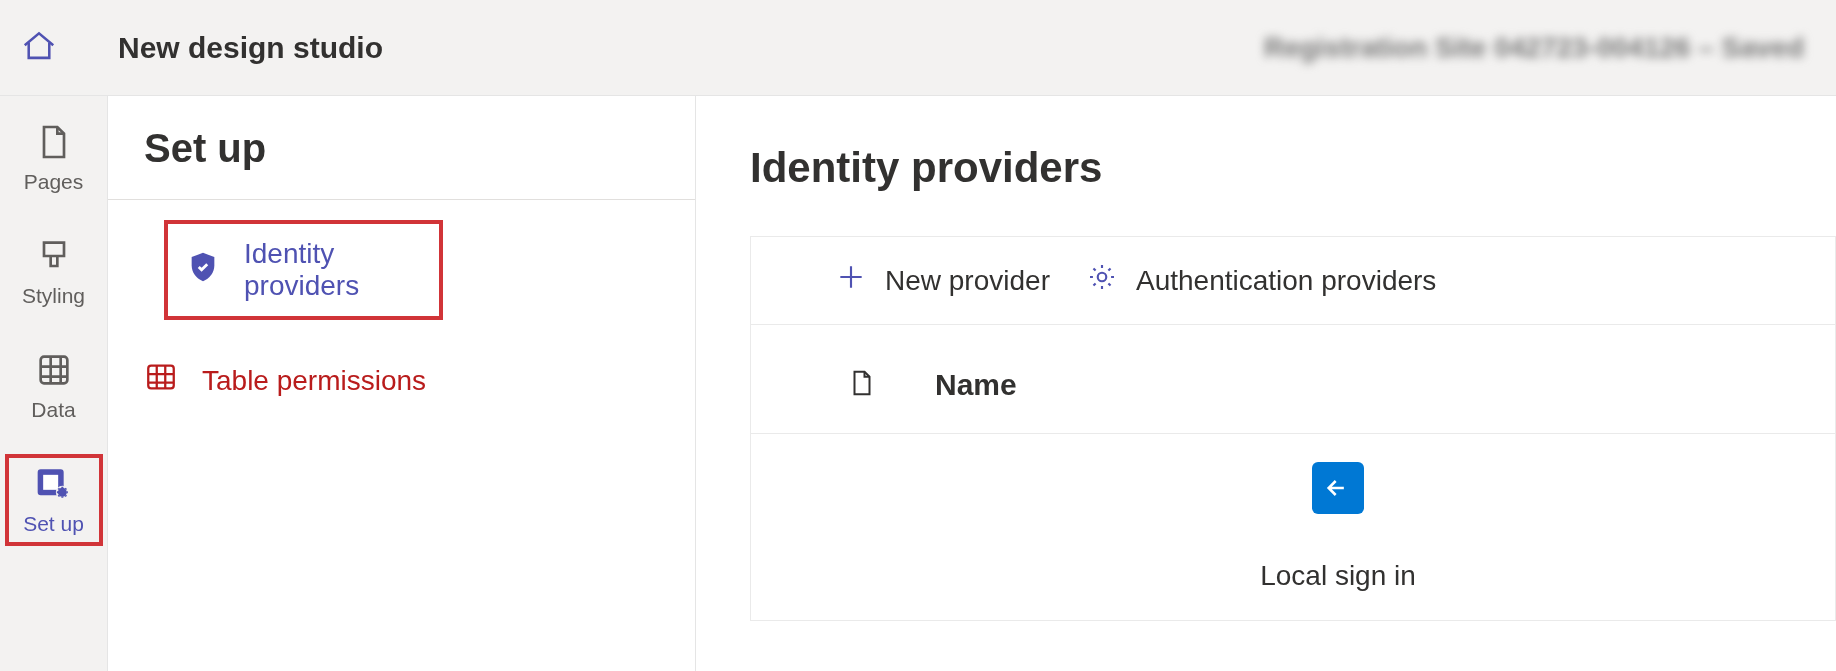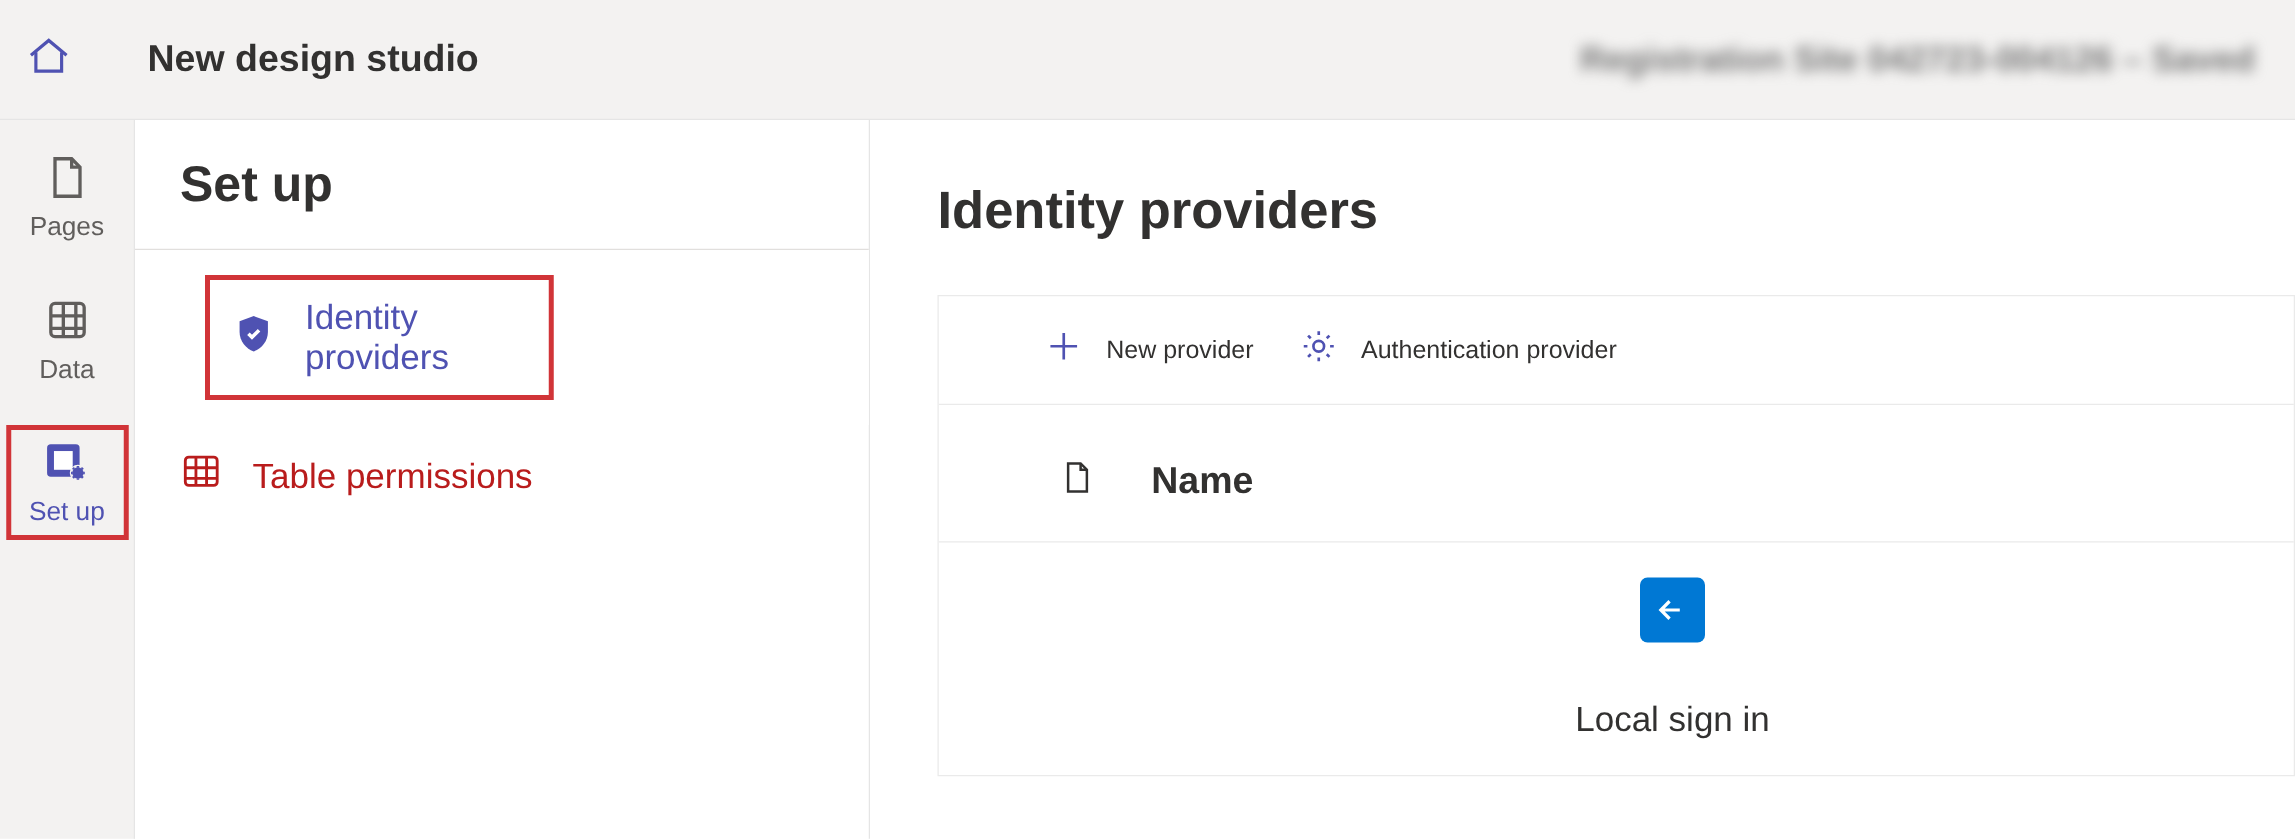--- a/index.html
+++ b/index.html
@@ -151,29 +151,29 @@
       display: flex;
       align-items: center;
       gap: 36px;
       padding: 24px 0 24px 84px;
       border-bottom: 1px solid #eaeaea;
     }
     .tb-btn {
       display: flex;
       align-items: center;
       gap: 18px;
-      font-size: 20px;
+      font-size: 28px;
       color: #323130;
       cursor: pointer;
     }
     .tb-btn svg { width: 32px; height: 32px; color: #4f52b2; }
     .table-head {
       display: flex;
       align-items: center;
-      gap: 44px;
+      gap: 58px;
       padding: 40px 0 28px 96px;
       border-bottom: 1px solid #eaeaea;
     }
     .table-head .col-icon svg { width: 30px; height: 36px; color: #323130; }
     .table-head .col-name { font-size: 30px; font-weight: 700; }
     .table-row {
       display: flex;
       align-items: center;
       gap: 46px;
       padding: 28px 0 28px 90px;
@@ -207,20 +207,27 @@
 </div>
 
 <div class="shell">
   <div class="rail">
     <div class="rail-item">
       <svg viewBox="0 0 24 24" fill="none" stroke="currentColor" stroke-width="1.6">
         <path d="M6 3h8l4 4v14H6z"></path>
           <path d="M14 3v4h4"></path>
       </svg>
       <span class="rail-label">Pages</span>
+    </div>
+    <div class="rail-item">
+      <svg viewBox="0 0 24 24" fill="none" stroke="currentColor" stroke-width="1.6">
+        <path d="M6 4h12v8H6z"></path>
+          <path d="M10 12v6h4v-6"></path>
+      </svg>
+      <span class="rail-label">Styling</span>
     </div>
     <div class="rail-item">
       <svg viewBox="0 0 24 24" fill="none" stroke="currentColor" stroke-width="1.6">
         <rect x="4" y="4" width="16" height="16" rx="2"></rect>
           <path d="M4 10h16M4 16h16M10 4v16M16 4v16"></path>
       </svg>
       <span class="rail-label">Data</span>
     </div>
     <div class="rail-item active">
       <svg viewBox="0 0 24 24" fill="none" stroke="currentColor" stroke-width="1.6">
@@ -273,21 +280,21 @@
           </span>
           <span>New provider</span>
         </div>
         <div class="tb-btn">
           <span>
             <svg viewBox="0 0 24 24" fill="none" stroke="currentColor" stroke-width="1.6">
               <circle cx="12" cy="12" r="3.2"></circle>
               <path d="M12 3v2.2M12 18.8V21M3 12h2.2M18.8 12H21M5.6 5.6l1.6 1.6M16.8 16.8l1.6 1.6M5.6 18.4l1.6-1.6M16.8 7.2l1.6-1.6"></path>
             </svg>
           </span>
-          <span>Authentication provider</span>
+          <span>Authentication providers</span>
         </div>
       </div>
 
       <div class="table-head">
         <span class="col-icon">
           <svg viewBox="0 0 24 24" fill="none" stroke="currentColor" stroke-width="1.6">
             <path d="M6 3h8l4 4v14H6z"></path>
               <path d="M14 3v4h4"></path>
           </svg>
         </span>

